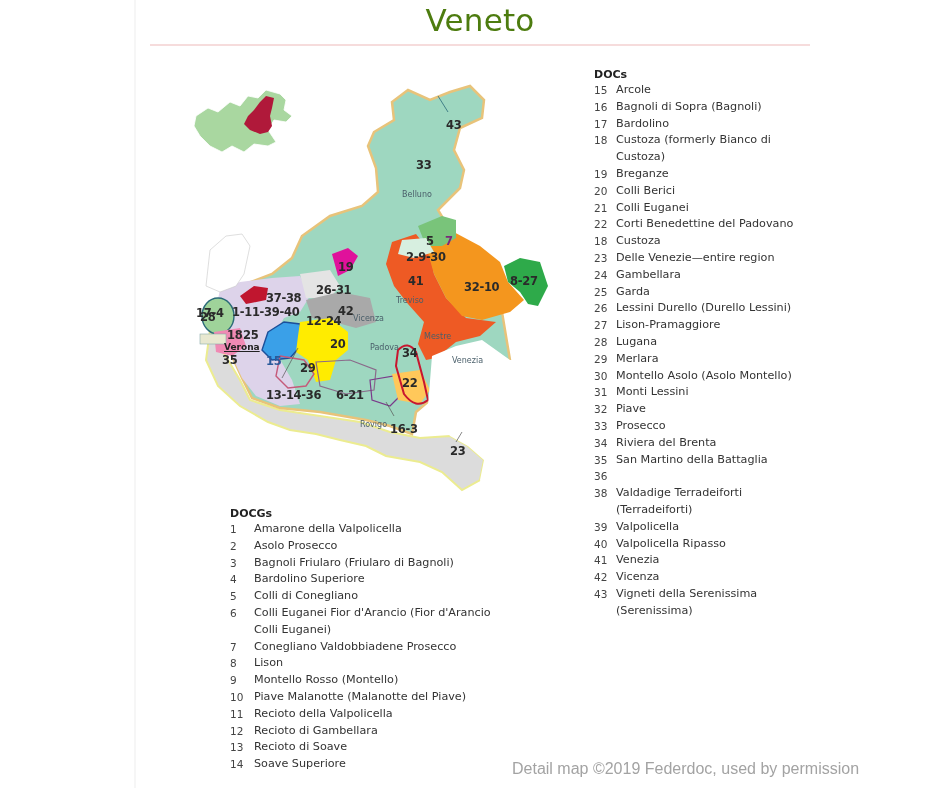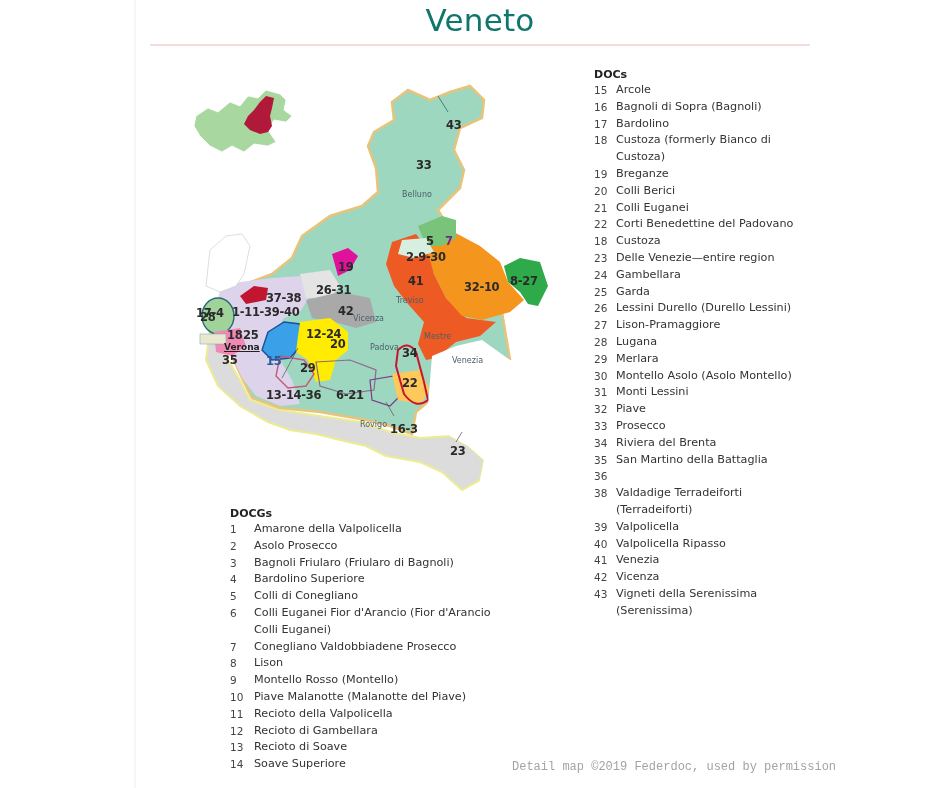--- a/index.html
+++ b/index.html
@@ -1,40 +1,40 @@
 <!DOCTYPE html>
 <html><head>
 <meta charset="utf-8">
 <style>
   html, body { margin:0; padding:0; background:#ffffff; }
   body { width:940px; height:788px; position:relative; overflow:hidden;
          font-family: "Liberation Sans", "DejaVu Sans", sans-serif; color:#222; }
   .page-edge { position:absolute; left:134px; top:0; width:2px; height:788px; background:#f6f6f6; }
   .title { position:absolute; left:150px; width:660px; top:2px; text-align:center;
-           font-size:31px; color:#0f766e; font-family:"DejaVu Sans", sans-serif; letter-spacing:0.2px; }
+           font-size:31px; color:#4d7c0f; font-family:"DejaVu Sans", sans-serif; letter-spacing:0.2px; }
   .title-rule { position:absolute; left:150px; top:44px; width:660px; height:2px; background:#f6dcdc; }
 
   .map { position:absolute; left:180px; top:60px; width:400px; height:440px; }
   .map svg { width:100%; height:100%; }
   .map-label { position:absolute; font-family:"DejaVu Sans", sans-serif; font-size:11.5px; font-weight:bold;
                color:#2a2a2a; white-space:nowrap; letter-spacing:-0.3px; }
   .city { position:absolute; font-family:"DejaVu Sans", sans-serif; font-size:8px; color:#4a5f6a; white-space:nowrap; }
   .city.bold { font-weight:bold; color:#222; font-size:9px; }
 
   .legend { position:absolute; font-family:"DejaVu Sans", sans-serif; font-size:11.2px; color:#333; }
   .legend h3 { margin:0 0 1px 0; font-size:11px; font-weight:bold; color:#222; }
   .legend ul { list-style:none; margin:0; padding:0; }
   .legend li { display:flex; line-height:16.8px; }
   .legend .num { width:22px; flex:none; font-size:10.5px; color:#444; }
   .legend .txt { flex:1; }
   .docg { left:230px; top:507px; width:270px; }
   .docg .num { width:24px; }
   .doc { left:594px; top:68px; width:200px; }
 
-  .credit { position:absolute; left:512px; top:760px; font-size:12px; color:#a3a3a3; font-family:Liberation Mono, monospace; }
+  .credit { position:absolute; left:512px; top:760px; font-size:16px; color:#a3a3a3; font-family:Liberation Sans, sans-serif; }
 </style>
 </head>
 <body>
 
 <div class="page-edge"></div>
 
 <div class="title">Veneto</div>
 <div class="title-rule"></div>
 
 <div style="position:absolute;left:188px;top:86px;width:112px;height:72px;">
@@ -104,21 +104,21 @@
   <span class="map-label" style="left:236px;top:98px;">33</span>
   <span class="map-label" style="left:246px;top:174px;">5</span>
   <span class="map-label" style="left:265px;top:174px;color:#7a2a7a;">7</span>
   <span class="map-label" style="left:226px;top:190px;">2-9-30</span>
   <span class="map-label" style="left:228px;top:214px;">41</span>
   <span class="map-label" style="left:284px;top:220px;">32-10</span>
   <span class="map-label" style="left:330px;top:214px;">8-27</span>
   <span class="map-label" style="left:158px;top:200px;">19</span>
   <span class="map-label" style="left:136px;top:223px;">26-31</span>
   <span class="map-label" style="left:158px;top:244px;">42</span>
-  <span class="map-label" style="left:126px;top:267px;">12-24</span>
+  <span class="map-label" style="left:126px;top:254px;">12-24</span>
   <span class="map-label" style="left:150px;top:277px;">20</span>
   <span class="map-label" style="left:222px;top:286px;">34</span>
   <span class="map-label" style="left:120px;top:301px;">29</span>
   <span class="map-label" style="left:222px;top:316px;">22</span>
   <span class="map-label" style="left:156px;top:328px;">6-21</span>
   <span class="map-label" style="left:210px;top:362px;">16-3</span>
   <span class="map-label" style="left:270px;top:384px;">23</span>
   <span class="map-label" style="left:16px;top:214px;margin-top:32px;">17-4</span>
   <span class="map-label" style="left:86px;top:231px;">37-38</span>
   <span class="map-label" style="left:52px;top:245px;">1-11-39-40</span>

